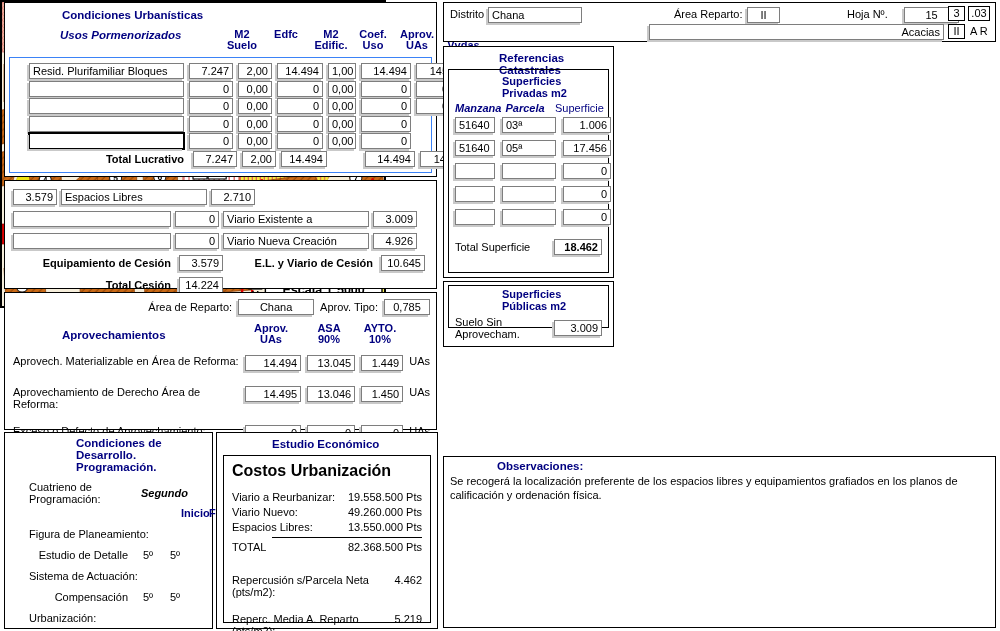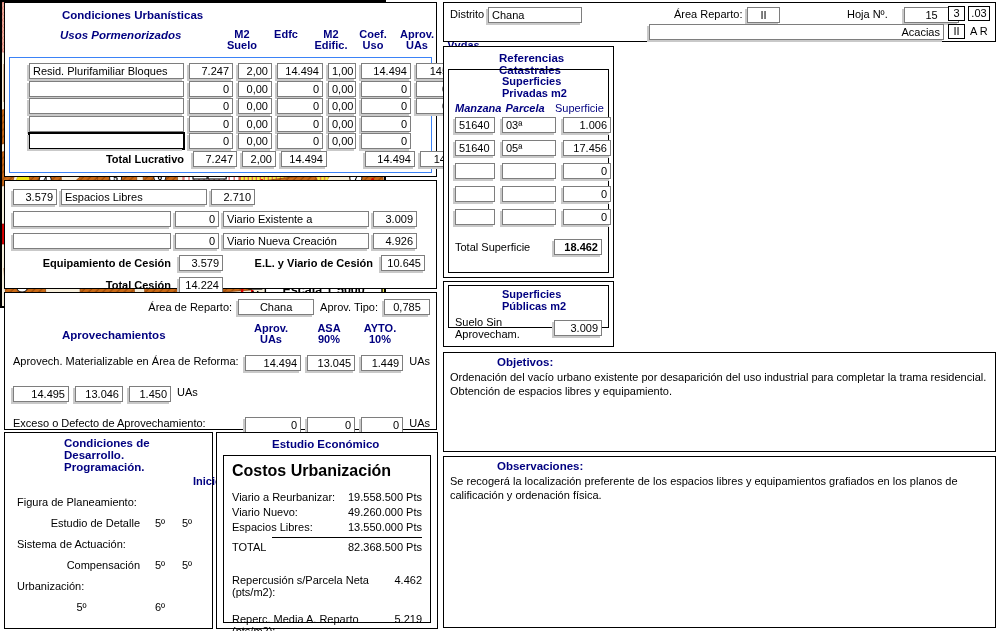--- a/index.html
+++ b/index.html
@@ -206,37 +206,42 @@
     </div>
     <div class="ap-rows">
       <div class="aprow">
         <div class="lab">Aprovech. Materializable en Área de Reforma:</div>
         <div class="vb w56">14.494</div>
         <div class="vb w48">13.045</div>
         <div class="vb w42">1.449</div>
         <span>UAs</span>
       </div>
       <div class="aprow">
+        <div class="lab">Aprovechamiento de Derecho Área de Reforma:</div>
         <div class="vb w56">14.495</div>
         <div class="vb w48">13.046</div>
         <div class="vb w42">1.450</div>
         <span>UAs</span>
       </div>
       <div class="aprow">
         <div class="lab">Exceso o Defecto de Aprovechamiento:</div>
         <div class="vb w56">0</div>
         <div class="vb w48">0</div>
         <div class="vb w42">0</div>
         <span>UAs</span>
       </div>
     </div>
   </div>
 
-  <div id="p-des" class="panel" style="padding:4px 12px;">
+  <div id="p-des" class="panel" style="padding:4px 24px;">
     <div class="navy" style="font-size:11.5px;">Condiciones de Desarrollo. Programación.</div>
+    <div class="row" style="margin-top:8px;gap:8px;">
+      <span>Cuatrieno de Programación:</span>
+      <span class="b ital">Segundo</span>
+    </div>
     <div class="des-grid">
       <div></div>
       <div class="des-col navy">Inicio</div>
       <div class="des-col navy">Fin</div>
 
       <div style="grid-column:1 / span 3;">Figura de Planeamiento:</div>
       <div class="des-item">Estudio de Detalle</div>
       <div class="des-col">5º</div>
       <div class="des-col">5º</div>
 
@@ -581,24 +586,19 @@
         <text x="320" y="292" text-anchor="middle" font-size="12.5" font-weight="bold">Escala 1:5000</text>
       </g>
       <g font-size="10" font-weight="bold">
         <text x="252" y="284" text-anchor="middle">7</text>
         <line x1="245" y1="287" x2="259" y2="287" stroke="#000" stroke-width="1.2"></line>
         <text x="252" y="297" text-anchor="middle">V</text>
       </g>
     </svg>
   </div>
 
-  <div id="p-obj" class="panel">
-    <div class="ft-title navy">Objetivos:</div>
-    <div class="ft-text">Ordenación del vacío urbano existente por desaparición del uso industrial para completar la trama residencial.
-Obtención de espacios libres y equipamiento.</div>
-  </div>
 
   <div id="p-obs" class="panel">
     <div class="ft-title navy">Observaciones:</div>
     <div class="ft-text" style="max-width:520px;">Se recogerá la localización preferente de los espacios libres y equipamientos grafiados en los planos de calificación y ordenación física.</div>
   </div>
 
 </div>
 
 </body></html>

